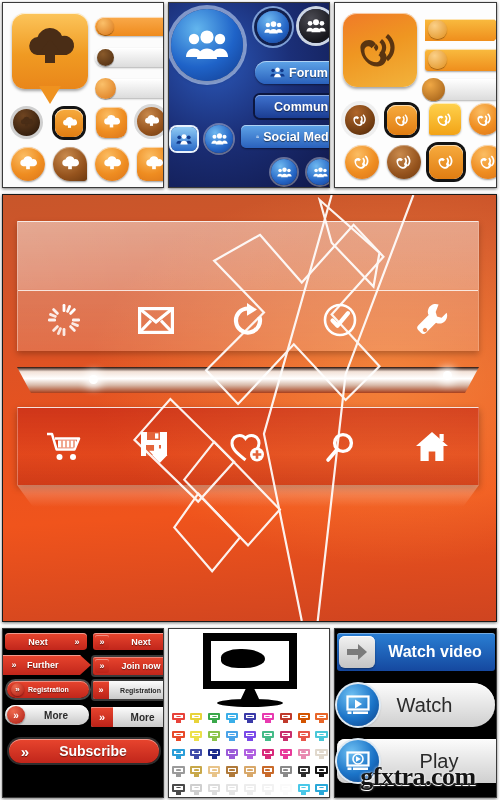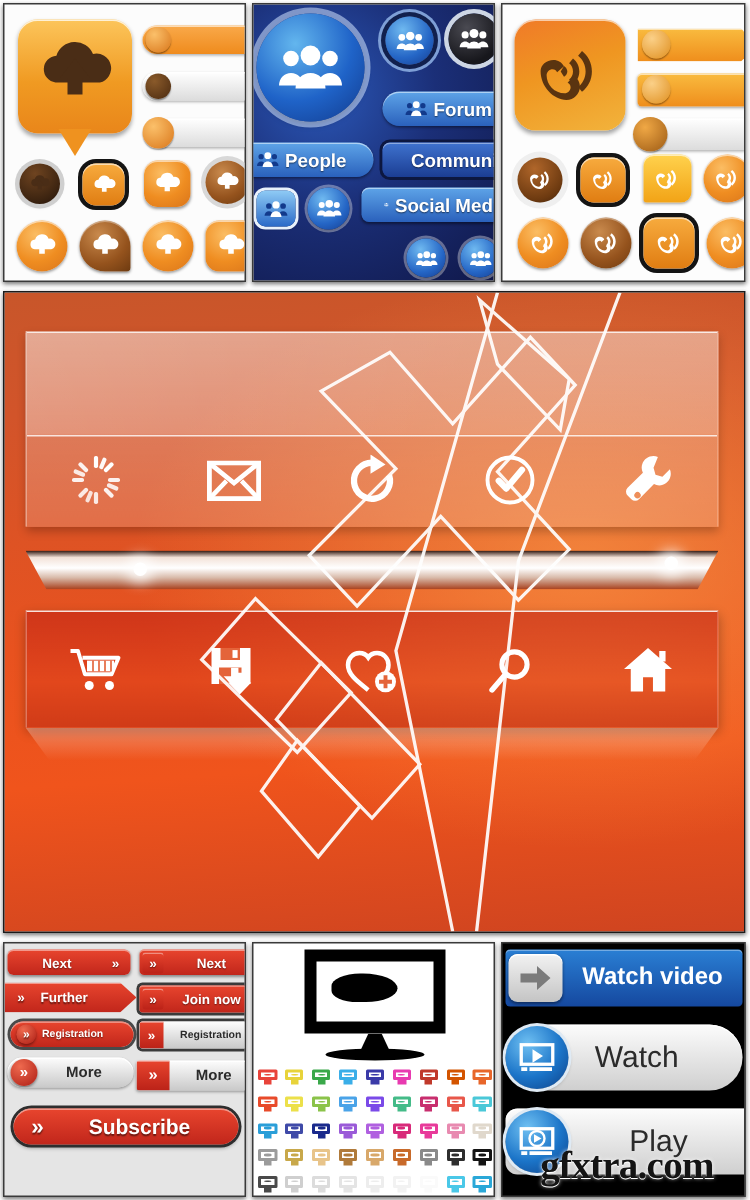--- a/index.html
+++ b/index.html
@@ -125,21 +125,21 @@
           background:linear-gradient(180deg, rgba(255,255,255,.30) 0%, rgba(255,255,255,0) 100%);
           clip-path:polygon(0 0, 100% 0, calc(100% - 16px) 100%, 16px 100%); }
   .flare { position:absolute; width:9px; height:9px; border-radius:50%; background:#fff;
            box-shadow:0 0 9px 4px rgba(255,255,255,.85); }
 
   
   .wm { position:absolute; inset:0; pointer-events:none; }
   .wm svg { width:100%; height:100%; display:block; }
 
   
-  .p-btns { left:2px;   top:628px; width:162px; height:170px; background:#e5e5e5; }
+  .p-btns { left:2px;   top:628px; width:162px; height:170px; background:#000000; }
   .p-mon  { left:168px; top:628px; width:162px; height:170px; background:#fff; }
   .p-vid  { left:334px; top:628px; width:163px; height:170px; background:#000; }
 
   .rbtn { position:absolute; display:flex; align-items:center; color:#fff;
           font-size:9px; font-weight:bold; text-shadow:0 1px 1px rgba(0,0,0,.5);
           white-space:nowrap; overflow:hidden; }
   .rb-red   { background:linear-gradient(180deg,#e8452e 0%,#c1261b 100%);
               box-shadow:inset 0 1px 0 rgba(255,255,255,.45),0 1px 2px rgba(0,0,0,.4); }
   .rb-grey  { background:linear-gradient(180deg,#fdfdfd 0%,#c9c9c9 100%); color:#2b2b2b;
               text-shadow:none; box-shadow:inset 0 1px 0 #fff,0 1px 2px rgba(0,0,0,.35); }
@@ -306,31 +306,20 @@
           <circle cx="9" cy="9" r="5.2" fill="#123a8c"></circle>
           <path d="M1 27c0-5 3.6-8.4 8-8.4S17 22 17 27z" fill="#123a8c"></path>
           <circle cx="35" cy="9" r="5.2" fill="#123a8c"></circle>
           <path d="M27 27c0-5 3.6-8.4 8-8.4S43 22 43 27z" fill="#123a8c"></path>
           <circle cx="22" cy="7" r="6.6" fill="#fff"></circle>
           <path d="M12 29c0-6 4.4-10.4 10-10.4S32 23 32 29z" fill="#fff"></path>
         </svg>
       <span>Forum</span>
     </div>
 
-    <div class="soc-chip chip-blue" style="left:-6px;top:92px;width:86px;border-radius:4px 13px 13px 4px;padding-left:8px">
-      <svg width="15" height="11" viewBox="0 0 44 30">
-          <circle cx="9" cy="9" r="5.2" fill="#123a8c"></circle>
-          <path d="M1 27c0-5 3.6-8.4 8-8.4S17 22 17 27z" fill="#123a8c"></path>
-          <circle cx="35" cy="9" r="5.2" fill="#123a8c"></circle>
-          <path d="M27 27c0-5 3.6-8.4 8-8.4S43 22 43 27z" fill="#123a8c"></path>
-          <circle cx="22" cy="7" r="6.6" fill="#fff"></circle>
-          <path d="M12 29c0-6 4.4-10.4 10-10.4S32 23 32 29z" fill="#fff"></path>
-        </svg>
-      <span>People</span>
-    </div>
 
     <div class="soc-chip chip-dk" style="left:86px;top:92px;width:82px;border-radius:5px">
       <svg width="15" height="11" viewBox="0 0 44 30">
           <circle cx="9" cy="9" r="5.2" fill="#0c1740"></circle>
           <path d="M1 27c0-5 3.6-8.4 8-8.4S17 22 17 27z" fill="#0c1740"></path>
           <circle cx="35" cy="9" r="5.2" fill="#0c1740"></circle>
           <path d="M27 27c0-5 3.6-8.4 8-8.4S43 22 43 27z" fill="#0c1740"></path>
           <circle cx="22" cy="7" r="6.6" fill="#fff"></circle>
           <path d="M12 29c0-6 4.4-10.4 10-10.4S32 23 32 29z" fill="#fff"></path>
         </svg>

